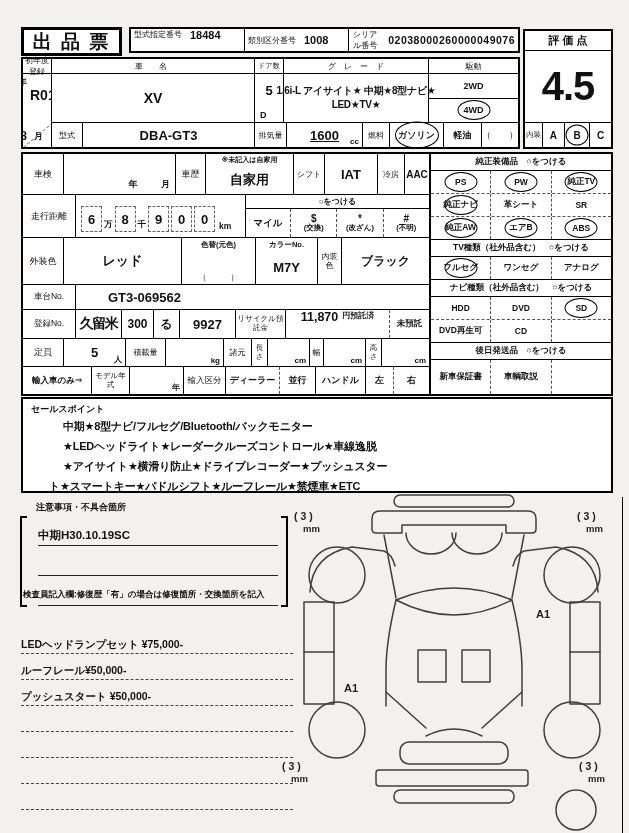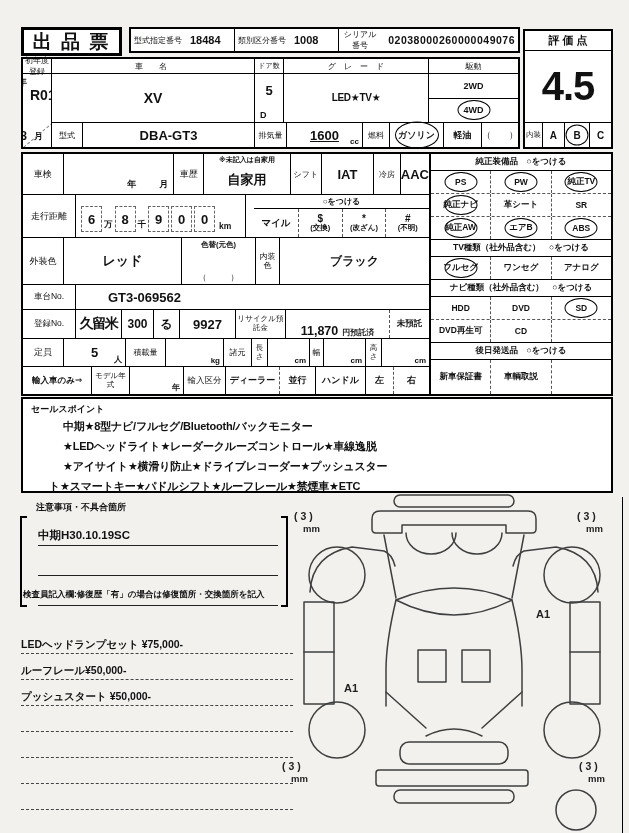--- a/index.html
+++ b/index.html
@@ -44,21 +44,21 @@
 svg text { font-family: "Liberation Sans", "DejaVu Sans", sans-serif; }
 </style>
 </head>
 <body>
 
 <div class="abs box" style="left:21px; top:27px; width:101px; height:29px; border-width:3px;">
   <div class="ctr" style="height:100%; font-size:19px; font-weight:900; letter-spacing:2px;">出 品 票</div>
 </div>
 
 <div class="abs box fx" style="left:129px; top:27px; width:391px; height:26px; border-width:2px;">
-  <div class="fx" style="width:104px; align-items:center; padding:0 3px; border-right:1.5px solid #000;">
+  <div class="fx" style="width:114px; align-items:flex-start; padding:0 3px; border-right:1.5px solid #000;">
     <span class="lbl">型式指定番号</span>
     <span class="val" style="font-size:11px; margin-left:8px;">18484</span>
   </div>
   <div class="fx" style="width:104px; align-items:center; padding:0 3px; border-right:1.5px solid #000;">
     <span class="lbl">類別区分番号</span>
     <span class="val" style="font-size:11px; margin-left:8px;">1008</span>
   </div>
   <div class="fx" style="flex:1; align-items:center; padding:0 3px;">
     <span class="lbl">シリアル番号</span>
     <span class="val" style="font-size:10.5px; margin-left:10px; letter-spacing:0.5px;">02038000260000049076</span>
@@ -102,20 +102,21 @@
       <div class="bl col" style="width:29px;">
         <div class="bb lbl" style="height:15px; font-size:7px;">ドア数</div>
         <div style="flex:1; position:relative;">
           <div class="ctr val" style="height:68%; font-size:13px;">5</div>
           <div class="abs" style="left:5px; bottom:2px; font-size:9px; font-weight:bold;">D</div>
         </div>
       </div>
       <div class="bl col" style="width:145px;">
         <div class="lbl bb" style="height:15px;">グ　レ　ー　ド</div>
         <div class="ctr" style="flex:1; flex-direction:column; font-weight:bold; font-size:10px; line-height:1.4; letter-spacing:-0.3px; text-align:center;">
+          <span style="white-space:nowrap;">1.6i-L アイサイト★ 中期★8型ナビ★</span>
           <span>LED★TV★</span>
         </div>
       </div>
       <div class="bl col" style="flex:1;">
         <div class="lbl bb" style="height:15px;">駆動</div>
         <div class="ctr bb" style="flex:1; font-size:9px; font-weight:bold;">
             <span class="sz-md">2WD</span>
           </div>
         <div class="ctr" style="flex:1; font-size:9px; font-weight:bold;">
             <span class="sz-md circled">4WD</span>
@@ -153,36 +154,36 @@
         <span class="abs" style="right:5px; bottom:3px; font-size:9px; font-weight:bold;">月</span>
       </div>
       <div class="lbl bl" style="width:30px; font-size:9px;">車歴</div>
       <div class="bl col" style="width:88px;">
         <div class="ctr" style="height:12px; font-size:7px; font-weight:bold;">※未記入は自家用</div>
         <div class="ctr val" style="flex:1; font-size:13px;">自家用</div>
       </div>
       <div class="lbl bl" style="width:31px;">シフト</div>
       <div class="ctr val bl" style="width:53px; font-size:13px;">IAT</div>
       <div class="lbl bl" style="width:27px;">冷房</div>
-      <div class="ctr val bl" style="flex:1; font-size:13px;">AAC</div>
+      <div class="ctr val bl" style="flex:1; font-size:10px;">AAC</div>
     </div>
 
     <div class="fx bb" style="height:43px;">
       <div class="lbl" style="width:52px; font-size:9px;">走行距離</div>
       <div class="bl fx" style="width:170px; align-items:flex-end; padding:4px 3px 5px 4px;">
         <span class="digitbox">6</span>
         <span style="font-size:8.5px; font-weight:bold; margin:0 1px 1px;">万</span>
         <span class="digitbox">8</span>
         <span style="font-size:8.5px; font-weight:bold; margin:0 1px 1px;">千</span>
         <span class="digitbox">9</span>
         <span class="digitbox">0</span>
         <span class="digitbox">0</span>
         <span style="font-size:8.5px; font-weight:bold; margin:0 0 1px 3px;">km</span>
       </div>
-      <div class="bl col" style="flex:1;padding-left:8px;">
+      <div class="bl col" style="flex:1;">
         <div class="ctr bb" style="height:14px; font-size:8px; font-weight:bold;">○をつける</div>
         <div class="fx" style="flex:1;">
           <div class="ctr" style="width:44px; font-size:9.5px; font-weight:bold;">マイル</div>
           <div class="dl col ctr" style="flex:1; line-height:1.1;">
             <span style="font-size:10px; font-weight:bold;">$</span>
             <span style="font-size:7.5px; font-weight:bold;">(交換)</span>
           </div>
           <div class="dl col ctr" style="flex:1; line-height:1.1;">
             <span style="font-size:10px; font-weight:bold;">*</span>
             <span style="font-size:7.5px; font-weight:bold;">(改ざん)</span>
@@ -196,37 +197,41 @@
     </div>
 
     <div class="fx bb" style="height:47px;">
       <div class="lbl" style="width:40px; font-size:9px;">外装色</div>
       <div class="ctr val bl" style="width:118px; font-size:13px;">レッド</div>
       <div class="bl col" style="width:74px;">
         <div class="ctr" style="height:14px; font-size:7.5px; font-weight:bold;">色替(元色)</div>
         <div style="flex:1;"></div>
         <div class="ctr" style="height:13px; font-size:8px;">（　　　）</div>
       </div>
+      <div class="bl col" style="width:62px;">
+        <div class="ctr" style="height:13px; font-size:7.5px; font-weight:bold;">カラーNo.</div>
+        <div class="ctr val" style="flex:1; font-size:13px;">M7Y</div>
+      </div>
       <div class="lbl bl stack" style="width:24px; font-size:8px; padding:2px;">内装色</div>
       <div class="ctr val bl" style="flex:1; font-size:12px;">ブラック</div>
     </div>
 
     <div class="fx bb" style="height:25px;">
       <div class="lbl" style="width:52px; font-size:8.5px;">車台No.</div>
       <div class="bl fx" style="flex:1; align-items:center; padding-left:32px; font-weight:bold; font-size:13px;">GT3-069562</div>
     </div>
 
     <div class="fx bb" style="height:29px;">
       <div class="lbl" style="width:52px; font-size:8.5px;">登録No.</div>
       <div class="ctr val bl" style="width:46px; font-size:14px; letter-spacing:-1.5px;">久留米</div>
       <div class="ctr val bl" style="width:32px; font-size:12px;">300</div>
       <div class="ctr val bl" style="width:26px; font-size:12px;">る</div>
       <div class="ctr val bl" style="width:56px; font-size:13px;">9927</div>
       <div class="lbl bl stack" style="width:50px; font-size:7.5px; padding:1px;">リサイクル預託金</div>
-      <div class="bl fx" style="width:104px; align-items:flex-end; justify-content:center;">
+      <div class="bl fx" style="width:104px; align-items:flex-start; justify-content:center;">
         <span class="val" style="font-size:12.5px;">11,870</span>
         <span style="font-size:8px; font-weight:bold; margin-left:4px;">円預託済</span>
       </div>
       <div class="dl ctr" style="flex:1; font-size:8.5px; font-weight:bold;">未預託</div>
     </div>
 
     <div class="fx bb" style="height:28px;">
       <div class="lbl" style="width:40px; font-size:9px;">定員</div>
       <div class="bl" style="width:62px; position:relative;">
         <div class="ctr val" style="height:100%; font-size:13px;">5</div>

